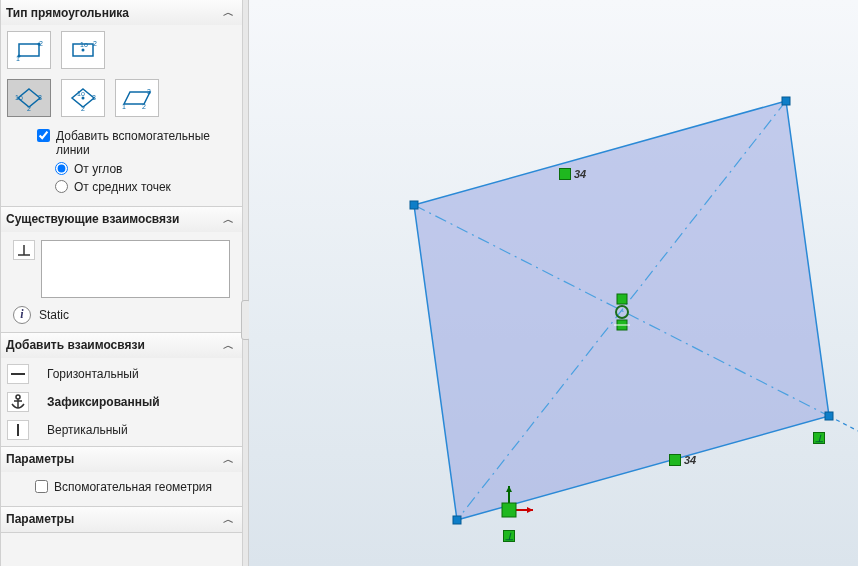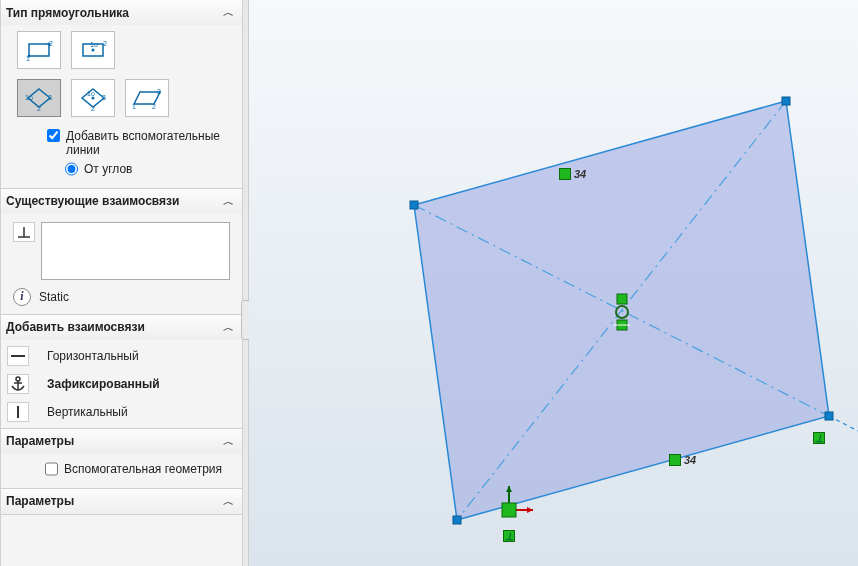--- a/index.html
+++ b/index.html
@@ -31,37 +31,37 @@
     padding: 5px 8px 5px 5px;
     font-weight: 600;
     cursor: pointer;
     background: linear-gradient(#fcfcfc,#eee);
   }
   .section-header .chev {
     font-size: 11px;
     color: #666;
   }
   .section-body {
-    padding: 6px 6px 10px 16px;
+    padding: 6px 6px 10px 6px;
   }
   .icon-row { display: flex; gap: 10px; margin-bottom: 10px; }
   .tool-btn {
     width: 44px; height: 38px;
     border: 1px solid #c0c0c0;
     background: #fff;
     display: flex; align-items: center; justify-content: center;
     cursor: pointer;
   }
   .tool-btn.selected {
     background: #d0d0d0;
     border-color: #888;
   }
   .tool-btn svg { width: 30px; height: 26px; }
   .chk-row, .radio-row {
-    display: flex; gap: 6px; padding: 2px 2px 2px 28px;
+    display: flex; align-items: center; gap: 6px; padding: 2px 2px 2px 28px;
     font-size: 12px;
   }
   .chk-row input, .radio-row input { margin: 0; }
   .rel-row { display: flex; align-items: flex-start; gap: 6px; padding: 2px 6px; }
   .rel-list {
     flex: 1; height: 58px;
     border: 1px solid #aaa; background: #fff;
   }
   .static-row { display:flex; align-items:center; gap:8px; padding:6px 6px 2px 6px;}
   .info-icon{
@@ -159,20 +159,24 @@
             </svg>
         </div>
       </div>
       <div class="chk-row" style="padding-left:30px;align-items:flex-start;">
         <input type="checkbox" checked="" style="">
         <span style="line-height:1.2;">Добавить вспомогательные линии</span>
       </div>
       <div class="radio-row" style="padding-left:48px;">
         <input type="radio" name="cr" checked="" style="">
         <span>От углов</span>
+      </div>
+      <div class="radio-row" style="padding-left:48px;">
+        <input type="radio" name="cr" style="">
+        <span>От средних точек</span>
       </div>
     </div>
   </div>
 
   <div class="section">
     <div class="section-header">
       <span>Существующие взаимосвязи</span>
       <span class="chev">︿</span>
     </div>
     <div class="section-body" style="padding:6px;">

